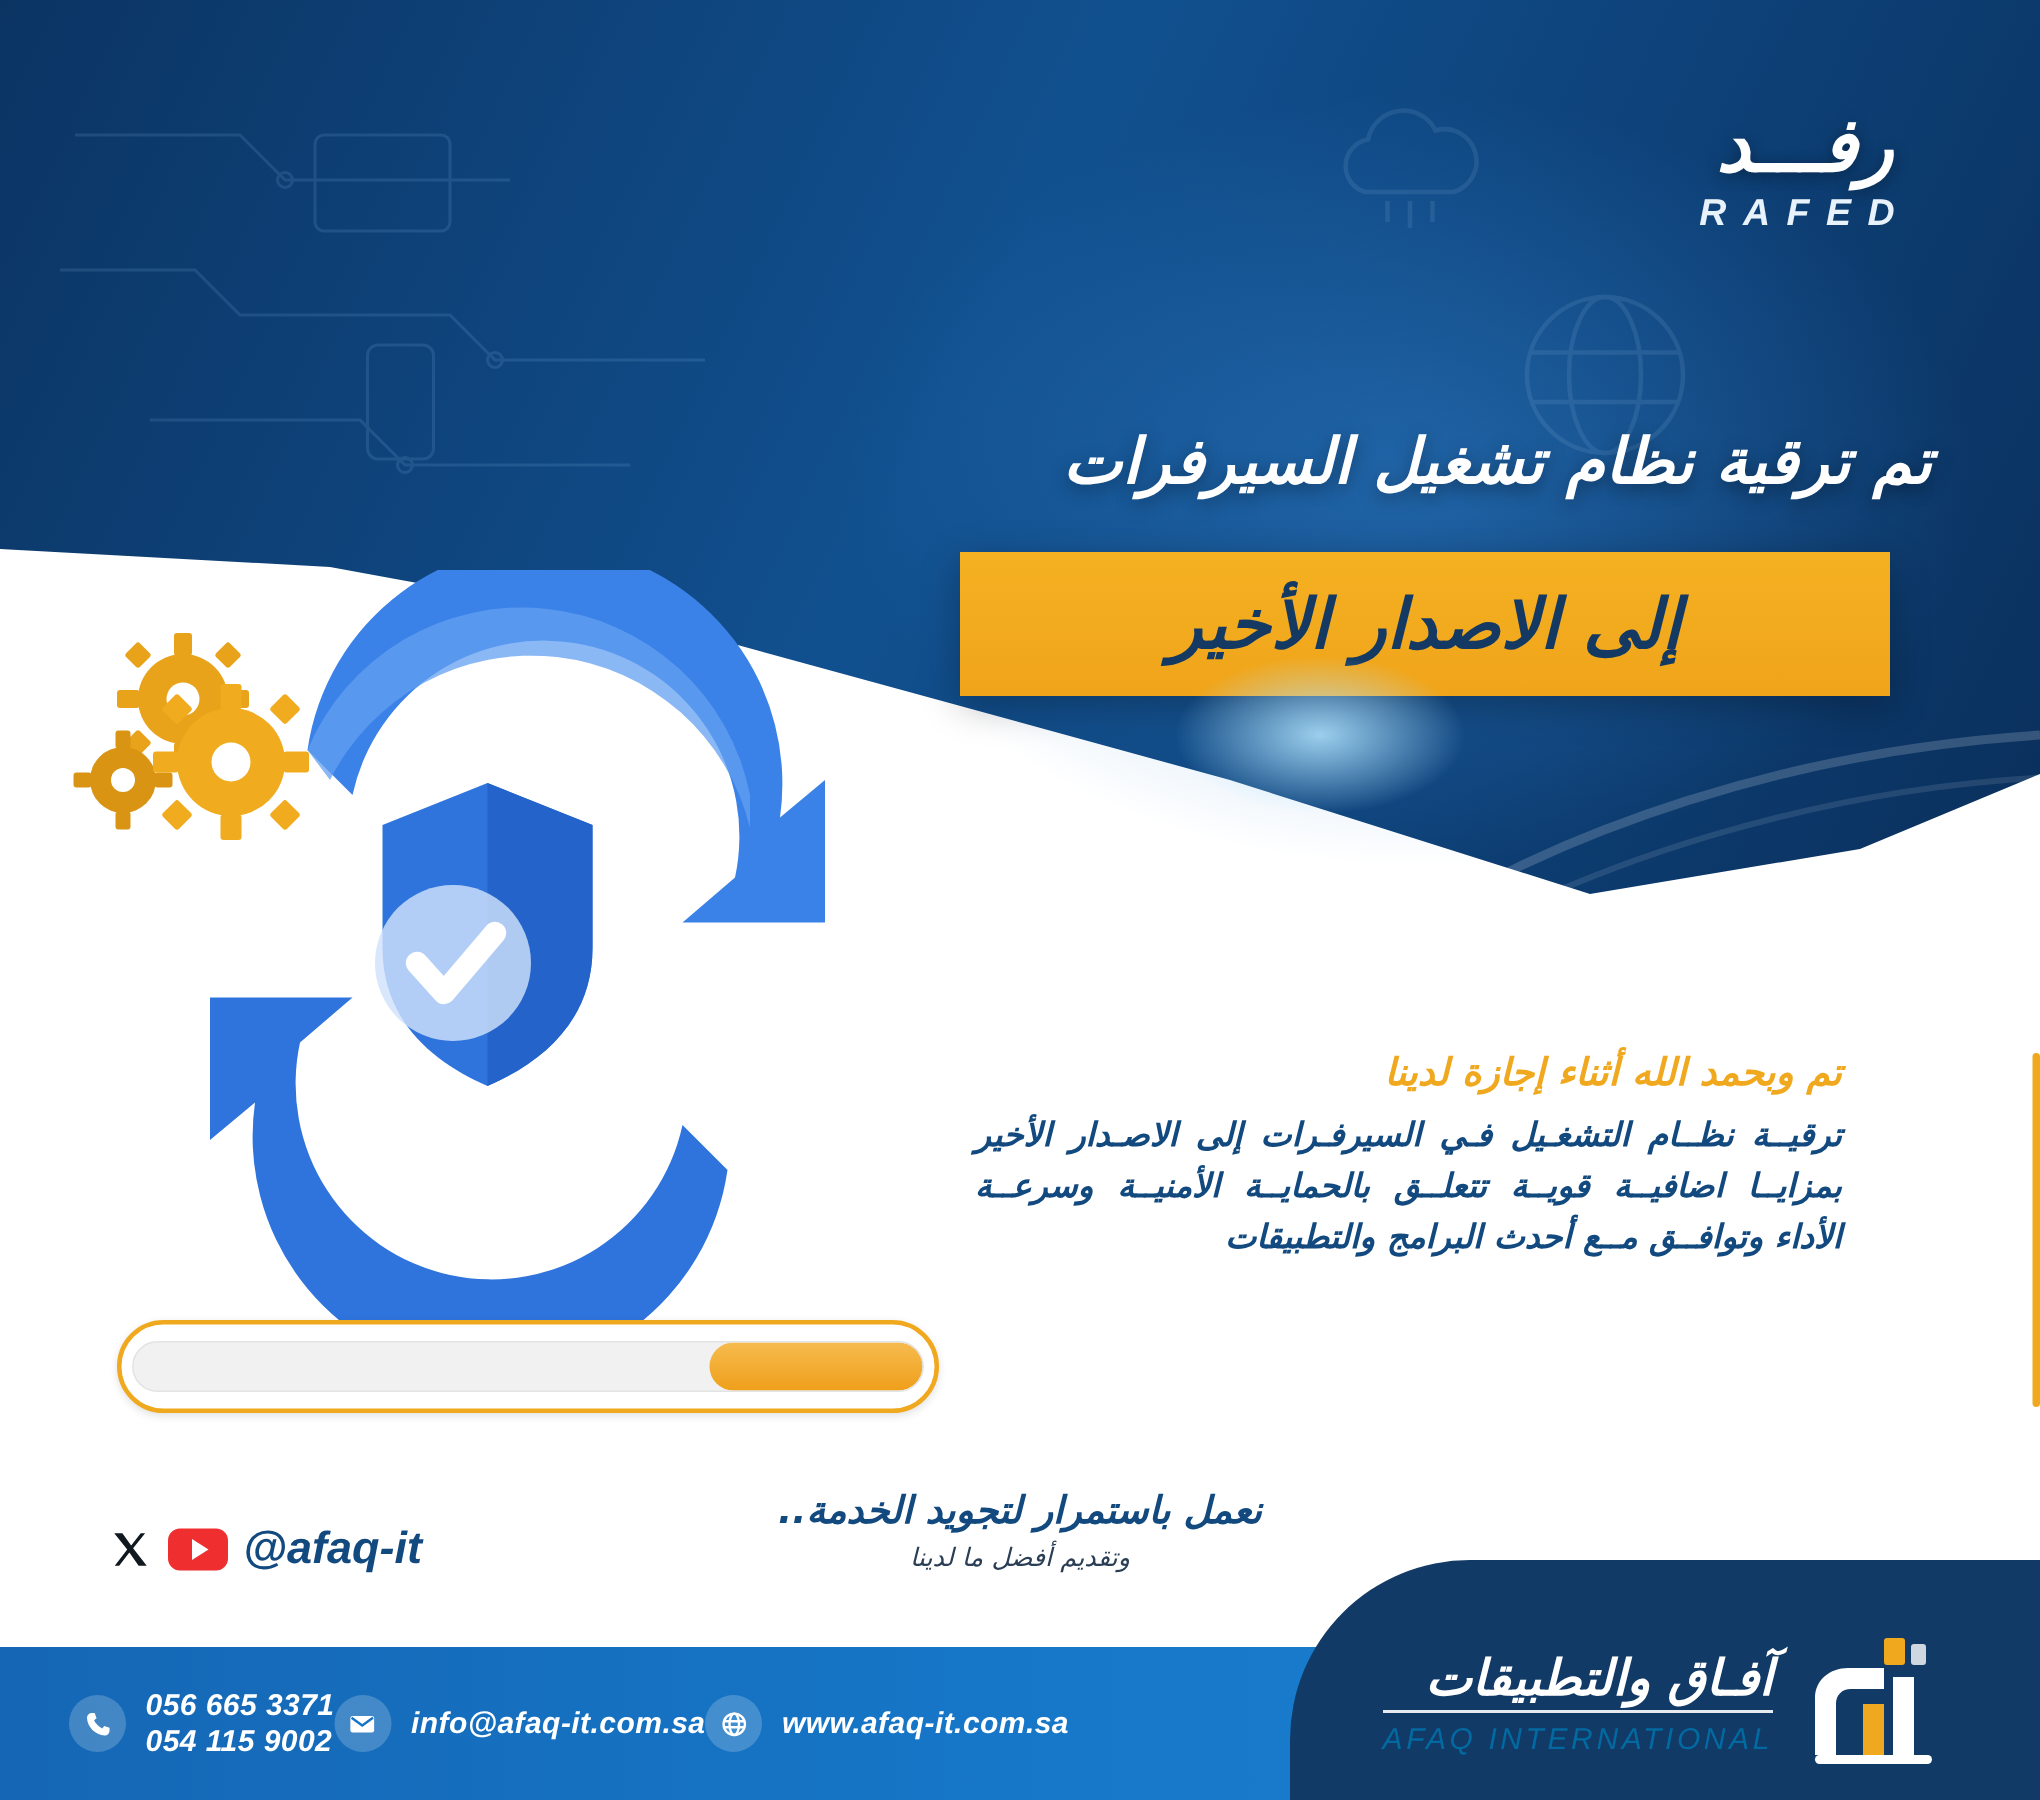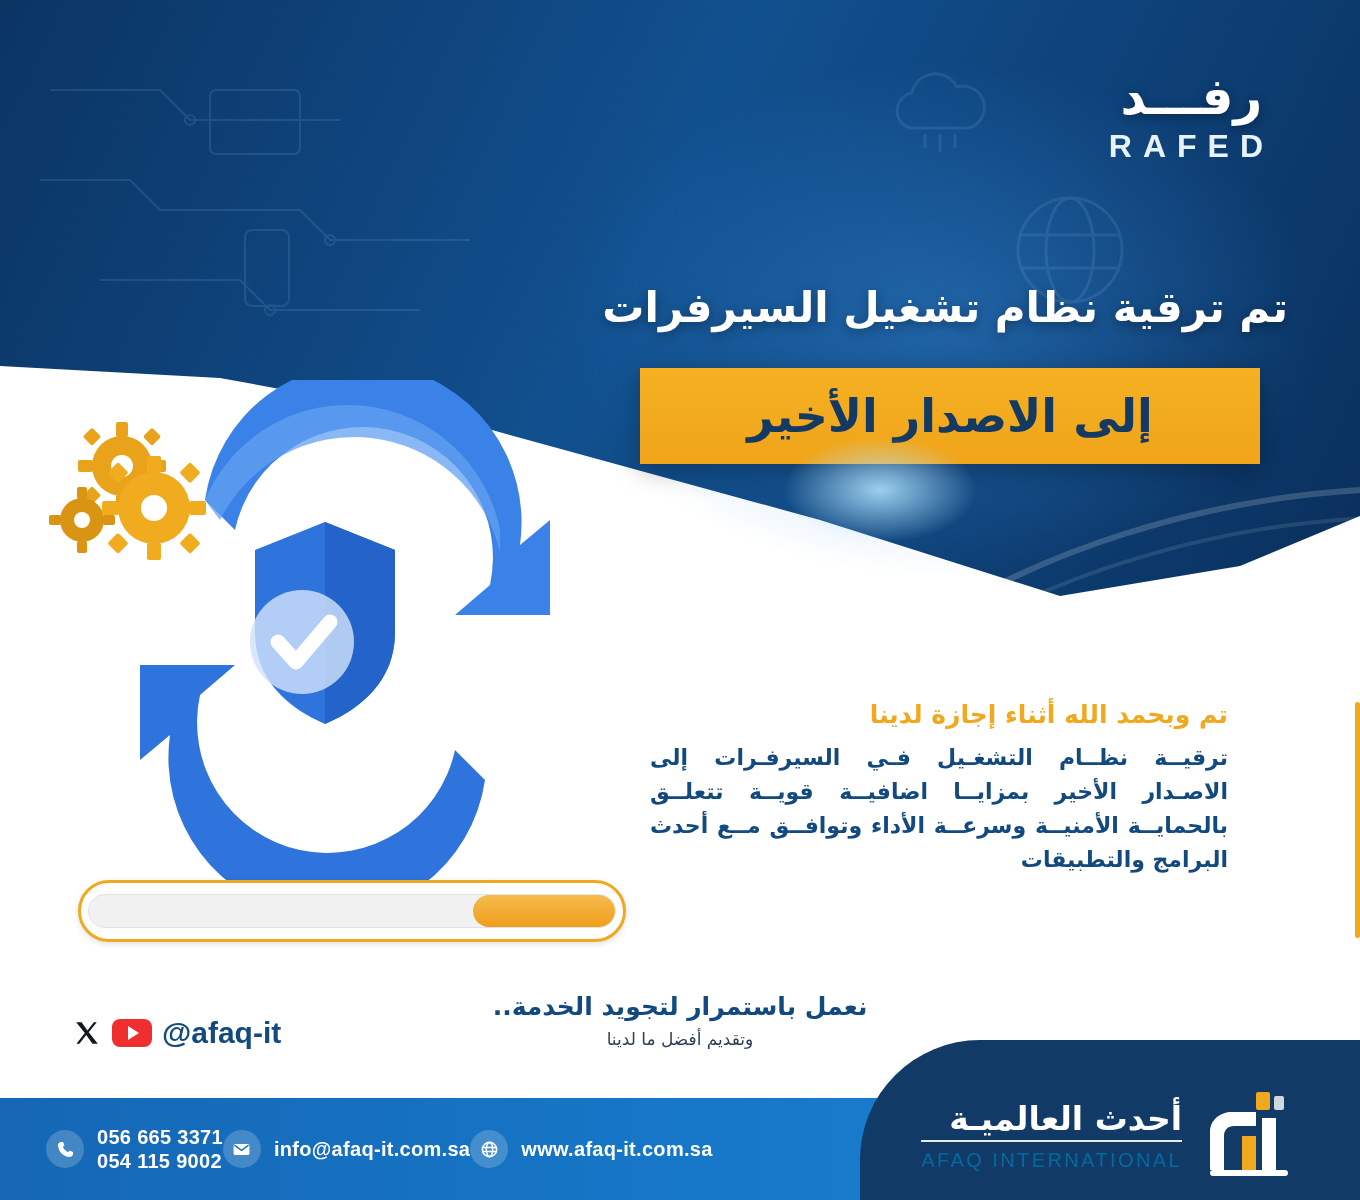--- a/index.html
+++ b/index.html
@@ -6,20 +6,21 @@
   html, body {
     width: 1360px; height: 1200px;
     font-family: "DejaVu Sans", "Liberation Sans", sans-serif;
     overflow: hidden; background: #ffffff;
   }
   #poster {
     position: relative;
     width: 1360px; height: 1200px;
     overflow: hidden;
     background: #ffffff;
+    font-style: italic;
   }
   .blue-bg2 {
     position: absolute; left:0; top:0; width:1360px; height:700px;
     background: linear-gradient(115deg, #0b3463 0%, #11508f 45%, #0d3f75 72%, #0a2e59 100%);
     clip-path: polygon(0 0, 1360px 0, 1360px 516px, 1240px 566px, 1060px 596px, 820px 520px, 470px 424px, 220px 378px, 0 366px);
   }
   .blue-glow {
     position: absolute; left: 560px; top: 60px; width: 760px; height: 520px;
     background: radial-gradient(ellipse at 50% 50%, rgba(54,140,220,.45) 0%, rgba(20,80,150,0) 70%);
     pointer-events: none;
@@ -37,21 +38,21 @@
 
   
   .rafed {
     position: absolute; right: 86px; top: 72px; text-align: center; color: #ffffff;
   }
   .rafed .ar {
     font-size: 50px; font-weight: bold; letter-spacing: 2px; line-height: 1;
     color:#ffffff; text-shadow: 0 2px 10px rgba(0,0,0,.35);
   }
   .rafed .en {
-    font-size: 32px; letter-spacing: 11px; margin-top: 6px; color: #e8f2fb;
+    font-size: 25px; letter-spacing: 11px; margin-top: 6px; color: #e8f2fb;
     font-family: "Liberation Sans", sans-serif; font-weight: 600;
   }
 
   
   .headline {
     position: absolute; right: 72px; top: 282px; width: 760px;
     text-align: right; color: #ffffff;
     font-size: 42px; font-weight: bold; line-height: 1.25;
     text-shadow: 0 3px 12px rgba(0,0,0,.35);
   }
@@ -331,21 +332,21 @@
             <ellipse cx="12" cy="12" rx="4" ry="9" fill="none" stroke="#ffffff" stroke-width="2"></ellipse>
             <path d="M3.2 9.5 H20.8 M3.2 14.5 H20.8" stroke="#ffffff" stroke-width="2"></path>
           </svg>
       </div>
       <div class="ftext">www.afaq-it.com.sa</div>
     </div>
   </div>
 
   <div class="afaq">
     <div class="afaq-text">
-      <div class="afaq-ar">أحدث العالميـة</div>
+      <div class="afaq-ar">آفـاق والتطبيقات</div>
       <div class="afaq-underline"></div>
       <div class="afaq-en">AFAQ INTERNATIONAL</div>
     </div>
     <div class="afaq-mark">
       <svg viewBox="0 0 106 92" width="106" height="92">
         <rect x="60" y="6" width="14" height="18" rx="2" fill="#f0a91f"></rect>
         <rect x="78" y="10" width="10" height="14" rx="2" fill="#ffffff" opacity=".8"></rect>
         <path d="M14 84 L14 46 C14 34 24 26 36 26 L60 26 L60 40 L38 40 C32 40 28 44 28 50 L28 84 Z" fill="#ffffff"></path>
         <path d="M46 84 L46 50 L60 50 L60 84 Z" fill="#f0a91f"></path>
         <path d="M66 84 L66 32 L80 32 L80 84 Z" fill="#ffffff"></path>

